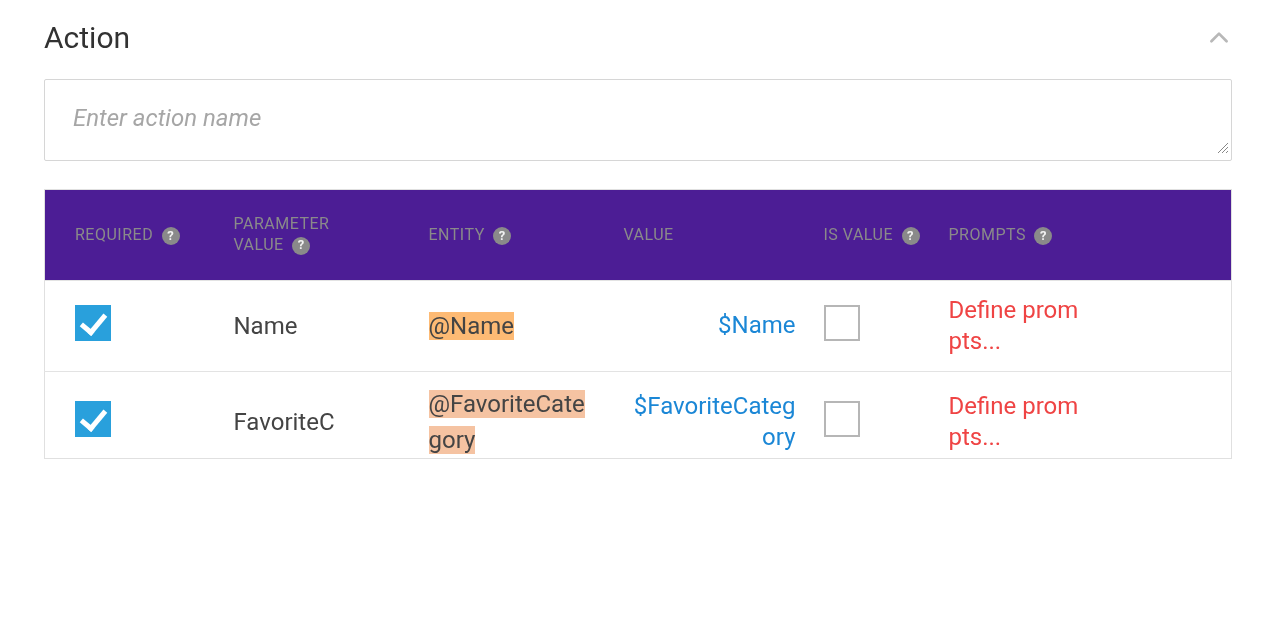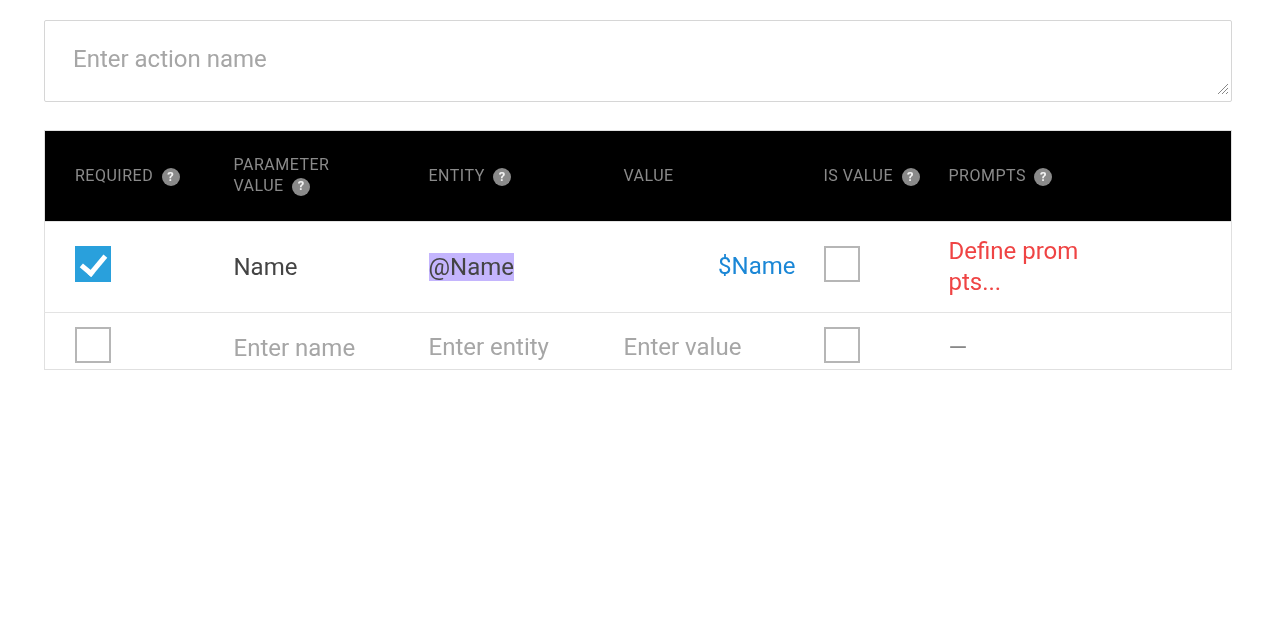--- a/index.html
+++ b/index.html
@@ -39,39 +39,40 @@
   .action-input {
     width: 100%;
     border: none;
     outline: none;
     padding: 24px 28px;
     font-size: 24px;
     color: #444;
     background: transparent;
     resize: none;
     font-family: inherit;
+    font-style: italic;
   }
   .action-input::placeholder {
     color: #a6a6a6;
   }
   .resize-handle {
     position: absolute;
     right: 2px;
     bottom: 2px;
     color: #888;
   }
 
   
   .param-table {
     border: 1px solid #e0e0e0;
     border-collapse: collapse;
     width: 100%;
   }
   .param-table thead tr {
-    background: #000000;
+    background: #4c1d95;
   }
   .param-table th {
     text-align: left;
     padding: 24px 14px 24px 14px;
     font-size: 16px;
     font-weight: 400;
     color: #8a8a8a;
     letter-spacing: 0.5px;
     vertical-align: middle;
   }
@@ -135,21 +136,21 @@
     display: block;
   }
   .param-name-cell .cell-text { max-width: 170px; }
   .entity-cell .cell-text { max-width: 160px; white-space: normal; word-break: break-all; line-height: 1.3; }
   .value-cell .cell-text { max-width: 180px; white-space: normal; word-break: break-all; line-height: 1.3; }
 
   .entity-highlight {
     display: inline;
     line-height: 1.5;
   }
-  .entity-yellow { background: #c4b5fd; }
+  .entity-yellow { background: #fdba74; }
   .entity-orange { background: #f5c3a2; }
 
   .value-link { color: #1b87d6; text-align: right; }
   .prompts-link {
     color: #ef4444;
     cursor: pointer;
     line-height: 1.3;
     display: inline-block;
     max-width: 130px;
     word-break: break-all;
@@ -165,20 +166,28 @@
   .clip {
     max-height: 610px;
     overflow: hidden;
   }
 </style>
 </head>
 <body>
 
 <div class="container clip">
 
+  <div class="section-header">
+    <h2 class="section-title">Action</h2>
+    <span class="collapse-icon">
+      <svg width="26" height="26" viewBox="0 0 24 24" fill="none" stroke="#b8b8b8" stroke-width="2.5" stroke-linecap="round" stroke-linejoin="round">
+          <polyline points="5 15 12 8 19 15"></polyline>
+        </svg>
+    </span>
+  </div>
 
   <div class="action-input-wrap">
     <textarea class="action-input" rows="1" placeholder="Enter action name" style=""></textarea>
     <span class="resize-handle">
       <svg width="12" height="12" viewBox="0 0 12 12">
           <path d="M11 1 L1 11 M11 5 L5 11 M11 9 L9 11" stroke="#888" stroke-width="1"></path>
         </svg>
     </span>
   </div>
 
@@ -228,31 +237,31 @@
         <td class="entity-cell">
             <span class="cell-text"><span class="entity-highlight entity-yellow">@Name</span></span>
           </td>
         <td class="value-cell">
             <span class="cell-text value-link">$Name</span>
           </td>
         <td><span class="checkbox"></span></td>
         <td><span class="prompts-link">Define prompts...</span></td>
       </tr>
 
-
       <tr>
+        <td><span class="checkbox checked"></span></td>
+        <td class="param-name-cell">
+            <span class="cell-text">FavoriteC</span>
+          </td>
+        <td class="entity-cell">
+            <span class="cell-text"><span class="entity-highlight entity-orange">@FavoriteCategory</span></span>
+          </td>
+        <td class="value-cell">
+            <span class="cell-text value-link">$FavoriteCategory</span>
+          </td>
         <td><span class="checkbox"></span></td>
-        <td class="param-name-cell">
-            <span class="cell-text placeholder-text">Enter name</span>
-          </td>
-        <td class="entity-cell">
-            <span class="cell-text placeholder-text" style="white-space:nowrap;">Enter entity</span>
-          </td>
-        <td class="value-cell">
-            <span class="cell-text placeholder-text">Enter value</span>
-          </td>
-        <td><span class="checkbox"></span></td>
-        <td><span class="dash">—</span></td>
+        <td><span class="prompts-link">Define prompts...</span></td>
       </tr>
+
     </tbody>
   </table>
 
 </div>
 
 </body></html>

